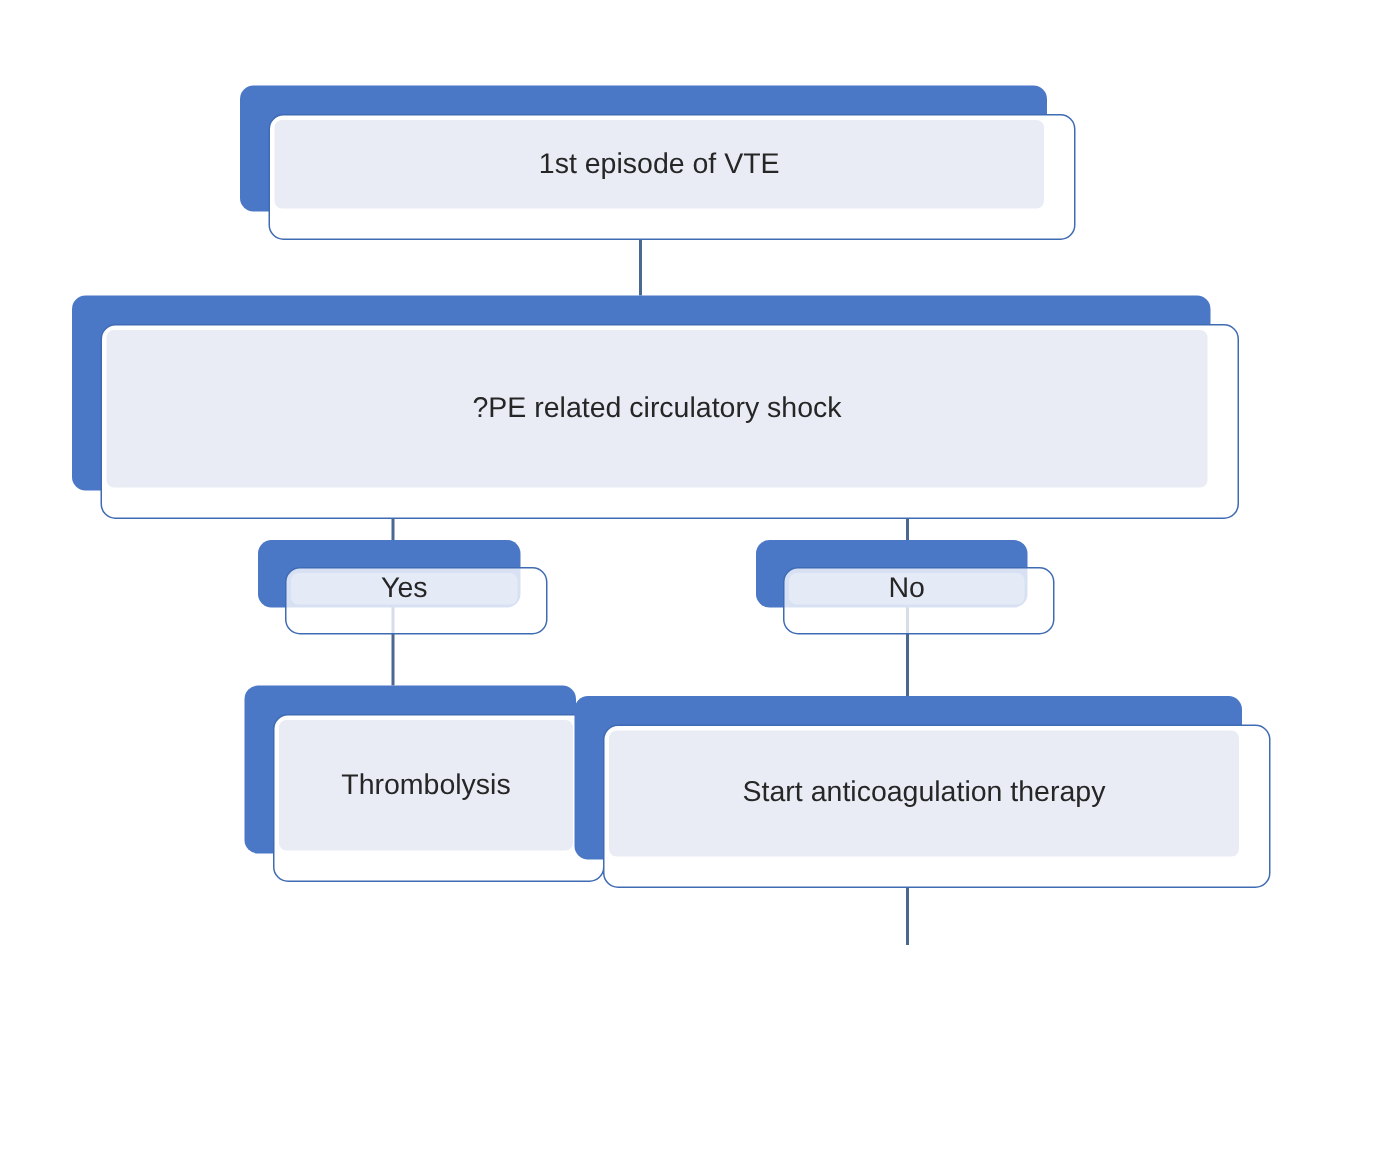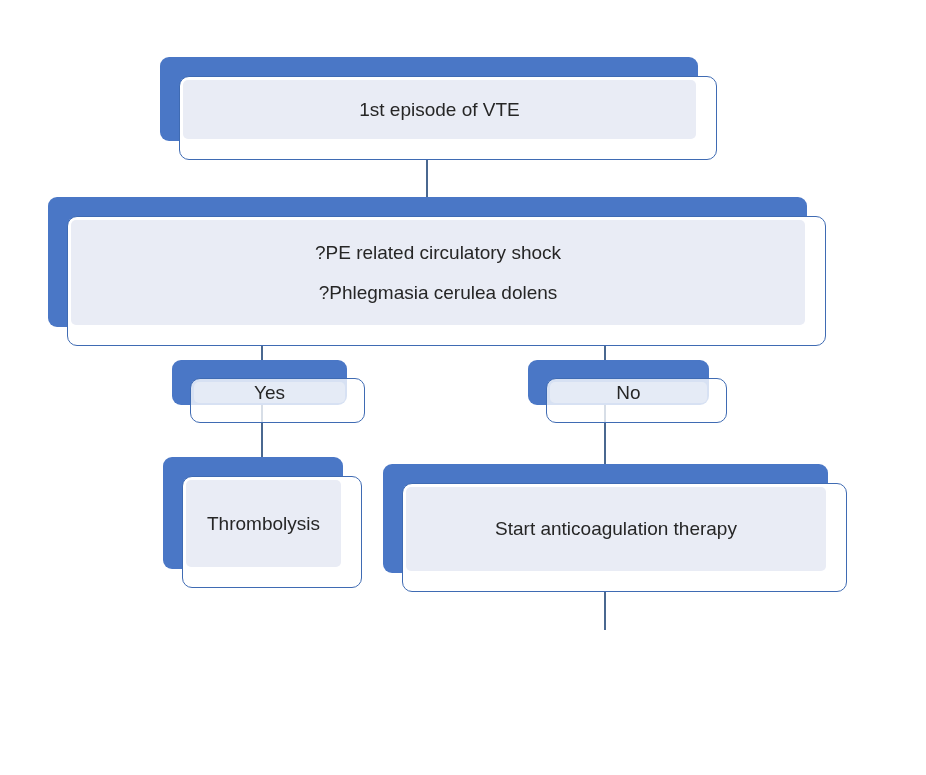--- a/index.html
+++ b/index.html
@@ -58,22 +58,22 @@
   }
   
   .node.small{--d:18px;}
   .node.small .front{background:rgba(255,255,255,.78);}
   .node.small .fill{background:rgba(232,236,246,.85);justify-content:center;}
 
   
   #node-vte          {left:160px; top:57px;  width:557px; height:103px;}
   #node-decision     {left:48px;  top:197px; width:778px; height:149px;}
   #node-yes          {left:172px; top:360px; width:193px; height:63px;}
-  #node-no           {left:528px; top:360px; width:199px; height:63px;}
-  #node-thrombolysis {left:163px; top:457px; width:199px; height:131px;}
+  #node-no           {left:504px; top:360px; width:199px; height:63px;}
+  #node-thrombolysis {left:163px; top:457px; width:240px; height:131px;}
   #node-start        {left:383px; top:464px; width:464px; height:128px;}
   #node-continue     {left:341px; top:630px; width:551px; height:88px;}
 
   
   .vline,.hline{position:absolute; background:var(--connector); z-index:1;}
   .vline{width:1.5px;}
   .hline{height:1.5px;}
   #edge-vte-decision      {left:426px; top:160px; height:37px;}
   #edge-decision-stub     {left:426px; top:328px; height:14px;}
   #edge-branch-bar        {left:261px; top:341px; width:344px;}
@@ -100,21 +100,20 @@
         <span class="label">1st episode of VTE</span>
       </div>
     </div>
   </div>
 
   <div class="node" id="node-decision">
     <div class="back"></div>
     <div class="front">
       <div class="fill">
         <span class="label">?PE related circulatory shock</span>
-        <span class="label">?Phlegmasia cerulea dolens</span>
       </div>
     </div>
   </div>
 
   <div class="node small" id="node-yes">
     <div class="back"></div>
     <div class="front">
       <div class="fill">
         <span class="label">Yes</span>
       </div>

